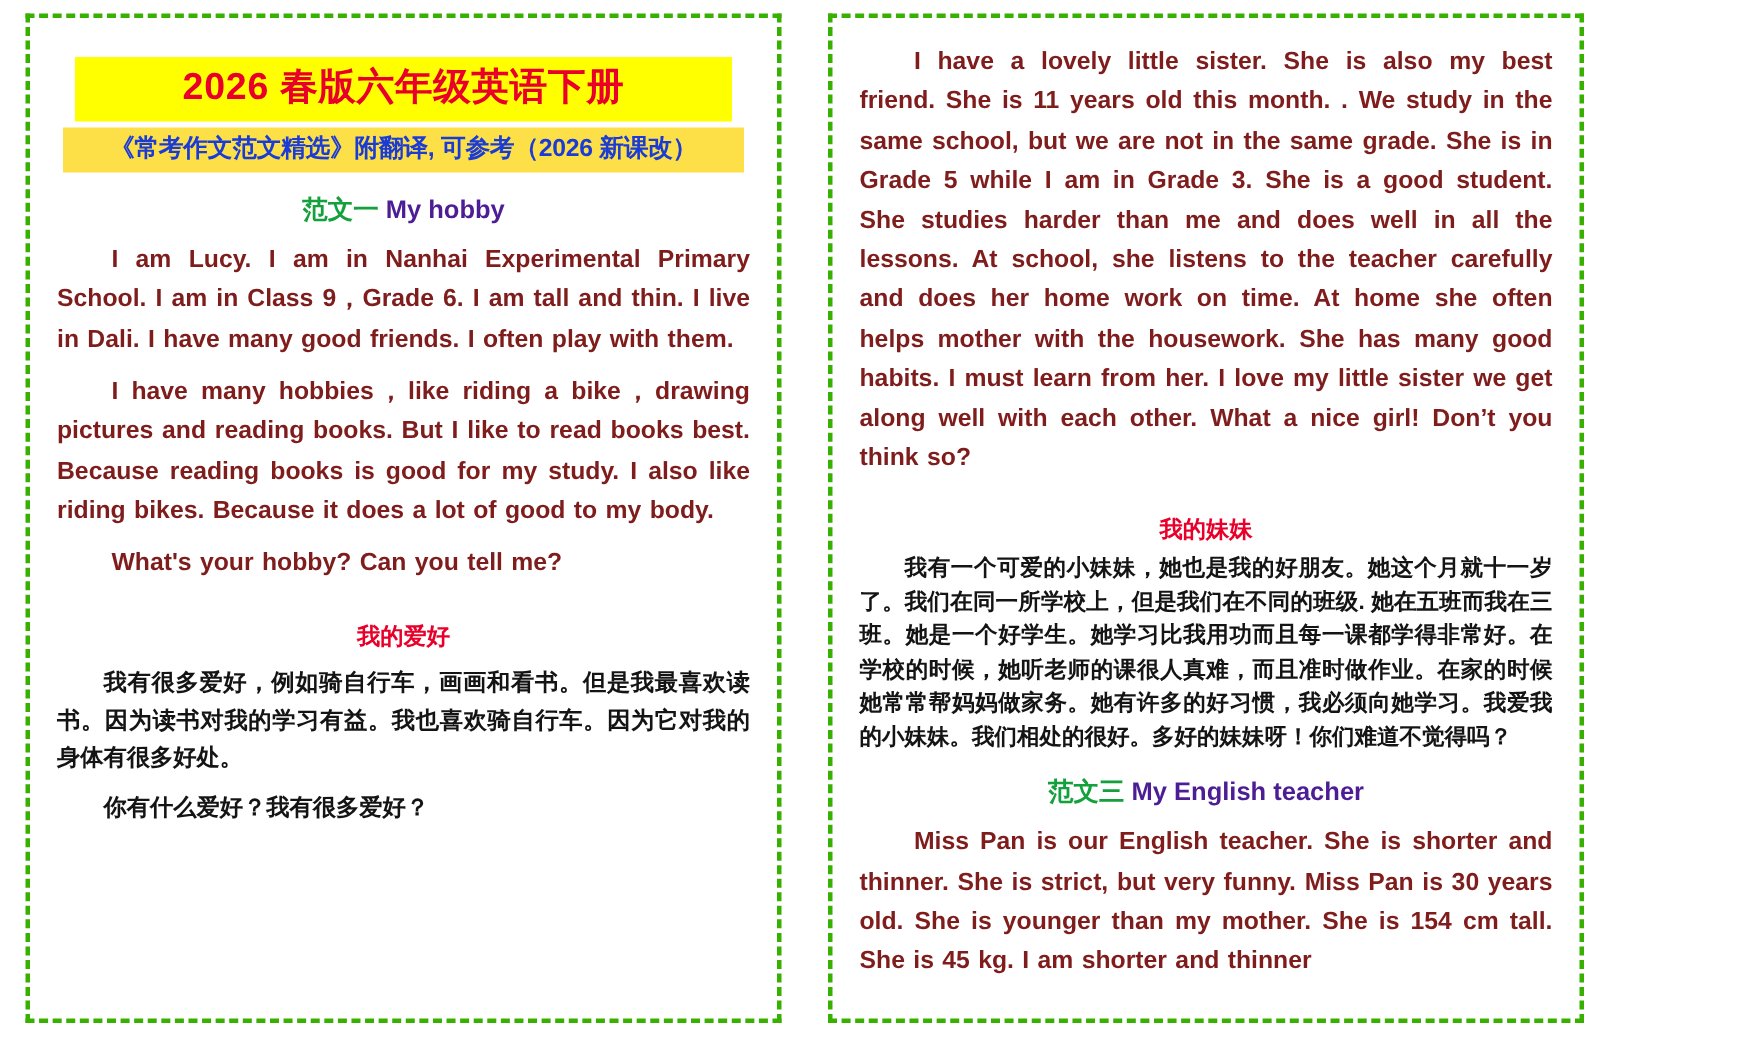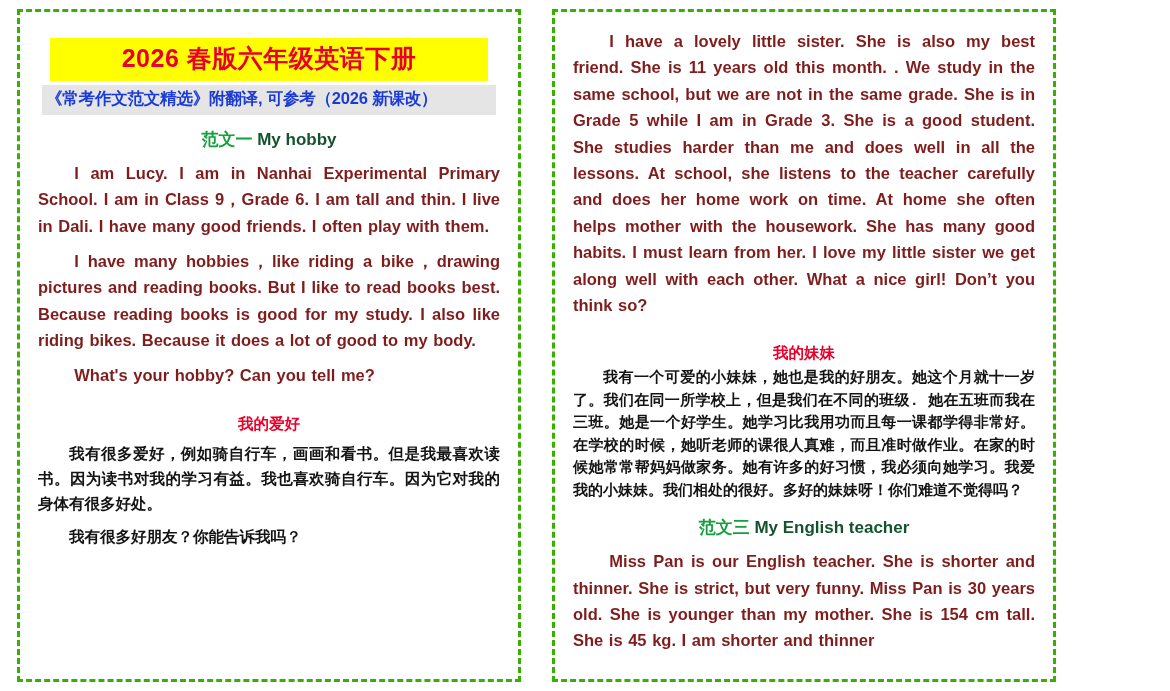--- a/index.html
+++ b/index.html
@@ -47,38 +47,39 @@
     margin: 12px 12px 0 12px;
   }
   .title-main {
     color: #e8002a;
     font-size: 25px;
     font-weight: bold;
     letter-spacing: 0.5px;
     line-height: 1.15;
   }
   .subtitle-box {
-    background: #e5e5e5;
+    background: #fde047;
+    text-align: center;
     padding: 3px 4px 5px 4px;
     margin: 4px 4px 0 4px;
   }
   .subtitle {
     color: #1a3bd6;
     font-size: 16.5px;
     font-weight: bold;
     letter-spacing: -0.2px;
   }
   .section-head {
     text-align: center;
     margin-top: 13px;
     font-size: 17px;
     font-weight: bold;
     color: #14a03c;
   }
-  .section-head .en { color: #14532d; }
+  .section-head .en { color: #4c1d95; }
   .cn-head {
     text-align: center;
     margin-top: 25px;
     font-size: 15.5px;
     font-weight: bold;
     color: #e8002a;
   }
   p.body-en {
     margin: 9px 0 0 0;
     font-size: 16.5px;
@@ -92,21 +93,20 @@
   }
   p.body-cn {
     margin: 8px 0 0 0;
     font-size: 15.5px;
     font-weight: bold;
     color: #141414;
     text-align: justify;
     text-align-last: left;
     line-height: 1.62;
     text-indent: 2em;
-    font-family: Liberation Mono, monospace;
   }
   p.body-cn.tight {
     line-height: 1.5;
     font-size: 15px;
     text-indent: 2em;
     margin-top: 4px;
   }
   .right .inner { padding-top: 16px; }
   p.body-en.first { margin-top: 0; }
 </style>
@@ -131,21 +131,21 @@
         <span class="en">My hobby</span>
       </div>
 
       <p class="body-en">I am Lucy. I am in Nanhai Experimental Primary School. I am in Class 9，Grade 6. I am tall and thin. I live in Dali. I have many good friends. I often play with them.</p>
       <p class="body-en">I have many hobbies，like riding a bike，drawing pictures and reading books. But I like to read books best. Because reading books is good for my study. I also like riding bikes. Because it does a lot of good to my body.</p>
       <p class="body-en">What's your hobby? Can you tell me?</p>
 
       <div class="cn-head">我的爱好</div>
 
       <p class="body-cn">我有很多爱好，例如骑自行车，画画和看书。但是我最喜欢读书。因为读书对我的学习有益。我也喜欢骑自行车。因为它对我的身体有很多好处。</p>
-      <p class="body-cn">我有很多好朋友？你能告诉我吗？</p>
+      <p class="body-cn">你有什么爱好？我有很多爱好？</p>
 
     </div>
   </div>
 
   <div class="column right">
     <div class="inner">
 
       <p class="body-en first">I have a lovely little sister. She is also my best friend. She is 11 years old this month. . We study in the same school, but we are not in the same grade. She is in Grade 5 while I am in Grade 3. She is a good student. She studies harder than me and does well in all the lessons. At school, she listens to the teacher carefully and does her home work on time. At home she often helps mother with the housework. She has many good habits. I must learn from her. I love my little sister we get along well with each other. What a nice girl! Don’t you think so?</p>
 
       <div class="cn-head">我的妹妹</div>

